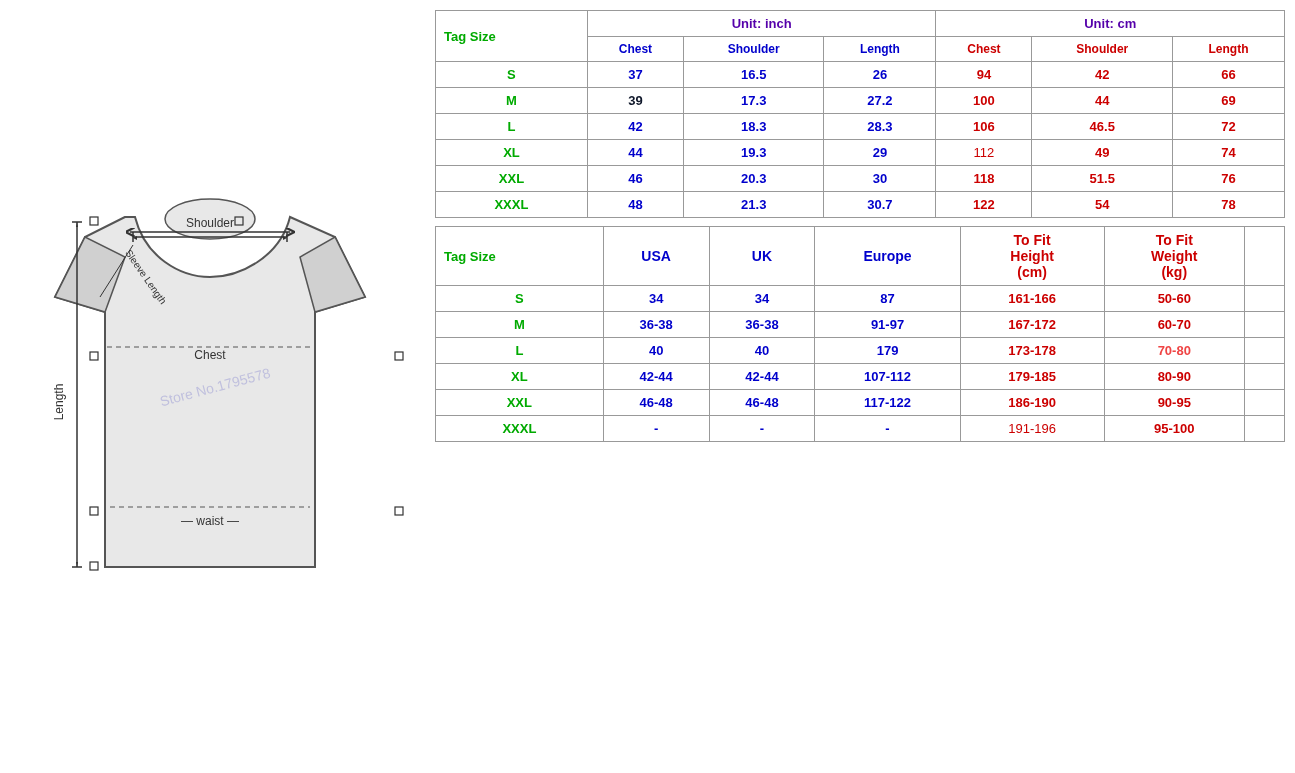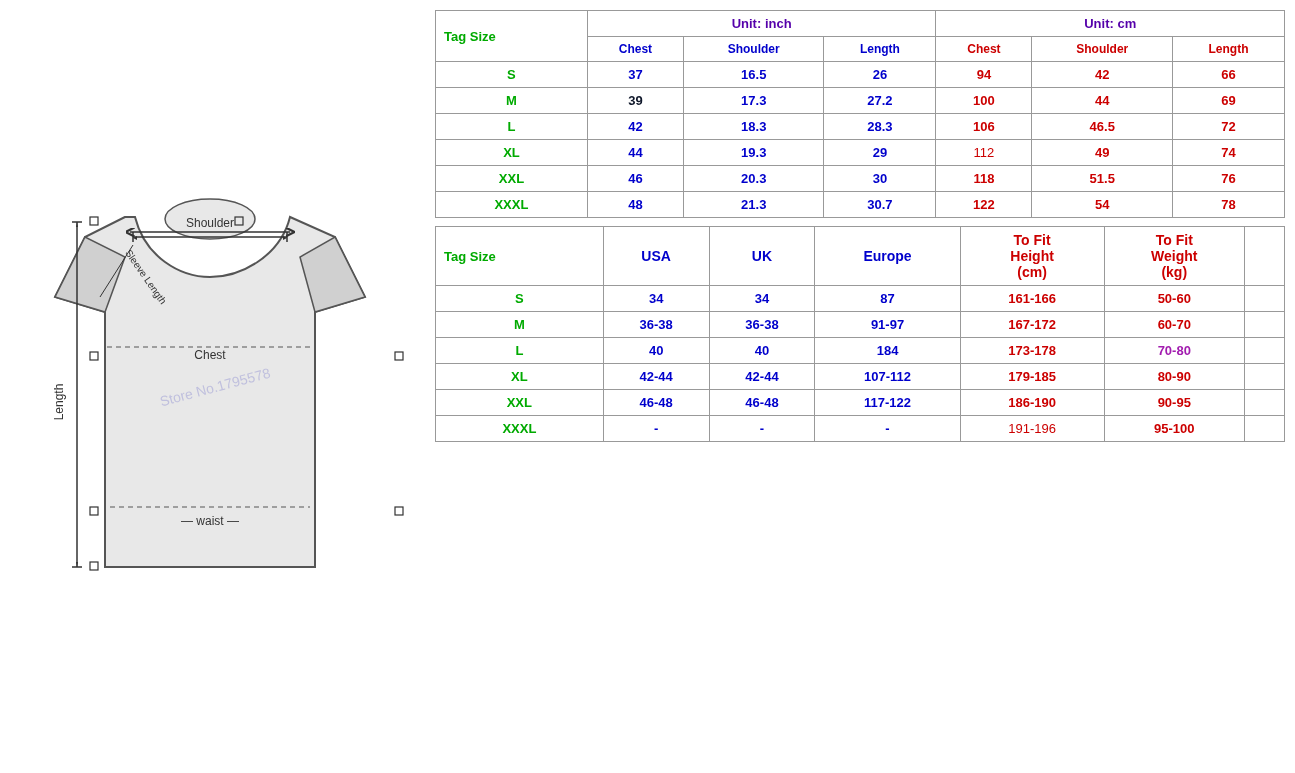--- a/index.html
+++ b/index.html
@@ -351,23 +351,23 @@
     <td class="data-val" style="color:#0000cc; font-weight:bold;">36-38</td>
     <td class="data-val" style="color:#0000cc; font-weight:bold;">91-97</td>
     <td class="height-val" style="color:#cc0000; font-weight:bold;">167-172</td>
     <td class="weight-val" style="color:#cc0000; font-weight:bold;">60-70</td>
     <td></td>
   </tr>
         <tr>
     <td class="tag-size-val" style="color:#00aa00; font-weight:bold;">L</td>
     <td class="data-val" style="color:#0000cc; font-weight:bold;">40</td>
     <td class="data-val" style="color:#0000cc; font-weight:bold;">40</td>
-    <td class="data-val" style="color:#0000cc; font-weight:bold;">184</td>
+    <td class="data-val" style="color:#0000cc; font-weight:bold;">179</td>
     <td class="height-val" style="color:#cc0000; font-weight:bold;">173-178</td>
-    <td class="weight-val" style="color:#a21caf; font-weight:bold;">70-80</td>
+    <td class="weight-val" style="color:#ef4444; font-weight:bold;">70-80</td>
     <td></td>
   </tr>
         <tr>
     <td class="tag-size-val" style="color:#00aa00; font-weight:bold;">XL</td>
     <td class="data-val" style="color:#0000cc; font-weight:bold;">42-44</td>
     <td class="data-val" style="color:#0000cc; font-weight:bold;">42-44</td>
     <td class="data-val" style="color:#0000cc; font-weight:bold;">107-112</td>
     <td class="height-val" style="color:#cc0000; font-weight:bold;">179-185</td>
     <td class="weight-val" style="color:#cc0000; font-weight:bold;">80-90</td>
     <td></td>

